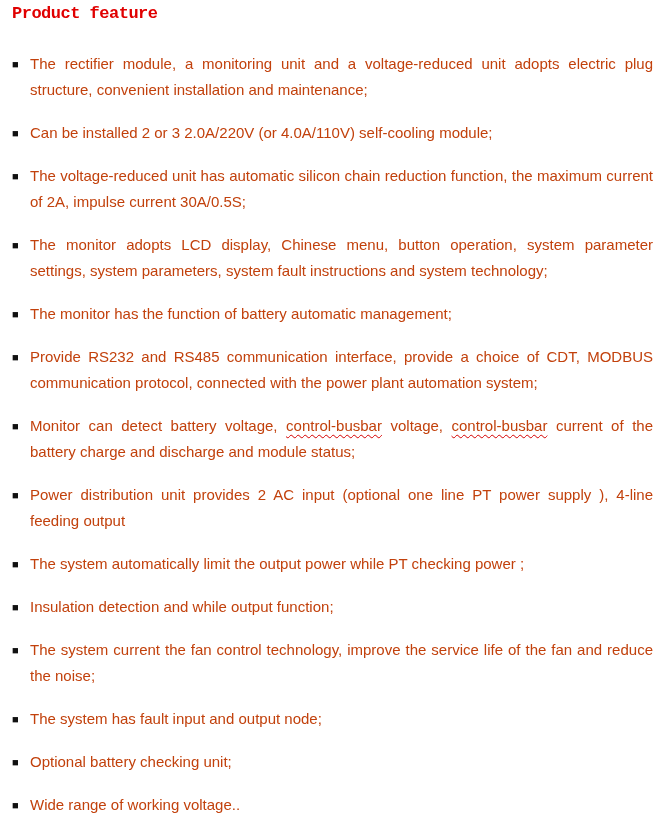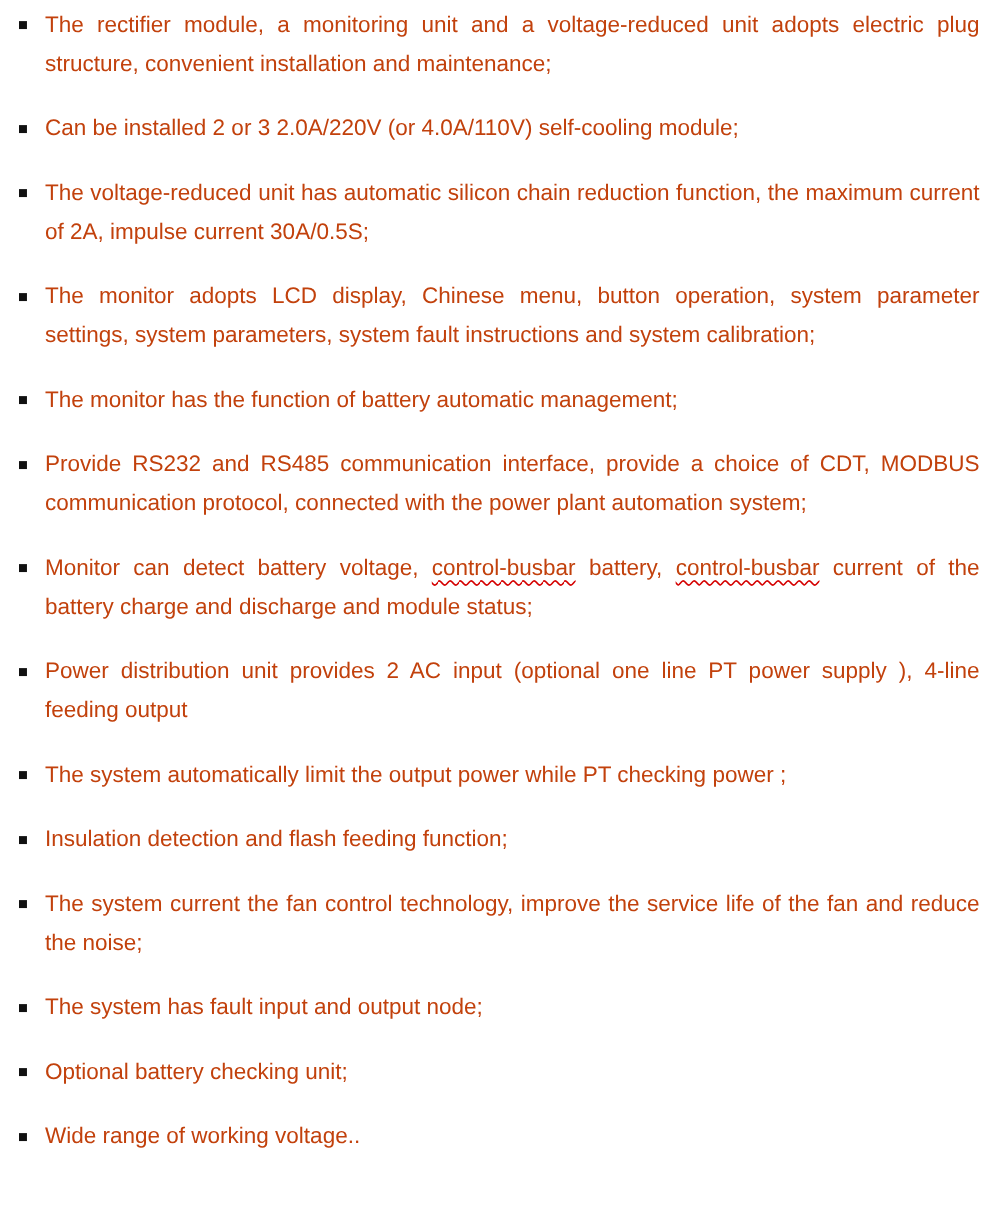--- a/index.html
+++ b/index.html
@@ -49,69 +49,70 @@
     text-decoration-color: #d40000;
     text-decoration-thickness: 1px;
     text-underline-offset: 3px;
   }
 </style>
 </head>
 <body>
 
 <div class="doc">
 
+  <h1 class="title">Product feature</h1>
 
   <div class="item">
     <span class="bullet-col">■</span>
     <p class="txt">The rectifier module, a monitoring unit and a voltage-reduced unit adopts electric plug structure, convenient installation and maintenance;</p>
   </div>
 
   <div class="item">
     <span class="bullet-col">■</span>
     <p class="txt">Can be installed 2 or 3 2.0A/220V (or 4.0A/110V) self-cooling module;</p>
   </div>
 
   <div class="item">
     <span class="bullet-col">■</span>
     <p class="txt">The voltage-reduced unit has automatic silicon chain reduction function, the maximum current of 2A, impulse current 30A/0.5S;</p>
   </div>
 
   <div class="item">
     <span class="bullet-col">■</span>
-    <p class="txt">The monitor adopts LCD display, Chinese menu, button operation, system parameter settings, system parameters, system fault instructions and system calibration;</p>
+    <p class="txt">The monitor adopts LCD display, Chinese menu, button operation, system parameter settings, system parameters, system fault instructions and system technology;</p>
   </div>
 
   <div class="item">
     <span class="bullet-col">■</span>
     <p class="txt">The monitor has the function of battery automatic management;</p>
   </div>
 
   <div class="item">
     <span class="bullet-col">■</span>
     <p class="txt">Provide RS232 and RS485 communication interface, provide a choice of CDT, MODBUS communication protocol, connected with the power plant automation system;</p>
   </div>
 
   <div class="item">
     <span class="bullet-col">■</span>
-    <p class="txt"><span>Monitor can detect battery voltage, </span><span class="spellcheck">control-busbar</span><span> battery, </span><span class="spellcheck">control-busbar</span><span> current of the battery charge and discharge and module status;</span></p>
+    <p class="txt"><span>Monitor can detect battery voltage, </span><span class="spellcheck">control-busbar</span><span> voltage, </span><span class="spellcheck">control-busbar</span><span> current of the battery charge and discharge and module status;</span></p>
   </div>
 
   <div class="item">
     <span class="bullet-col">■</span>
     <p class="txt">Power distribution unit provides 2 AC input (optional one line PT power supply ), 4-line feeding output</p>
   </div>
 
   <div class="item">
     <span class="bullet-col">■</span>
     <p class="txt">The system automatically limit the output power while PT checking power ;</p>
   </div>
 
   <div class="item">
     <span class="bullet-col">■</span>
-    <p class="txt">Insulation detection and flash feeding function;</p>
+    <p class="txt">Insulation detection and while output function;</p>
   </div>
 
   <div class="item">
     <span class="bullet-col">■</span>
     <p class="txt">The system current the fan control technology, improve the service life of the fan and reduce the noise;</p>
   </div>
 
   <div class="item">
     <span class="bullet-col">■</span>
     <p class="txt">The system has fault input and output node;</p>

